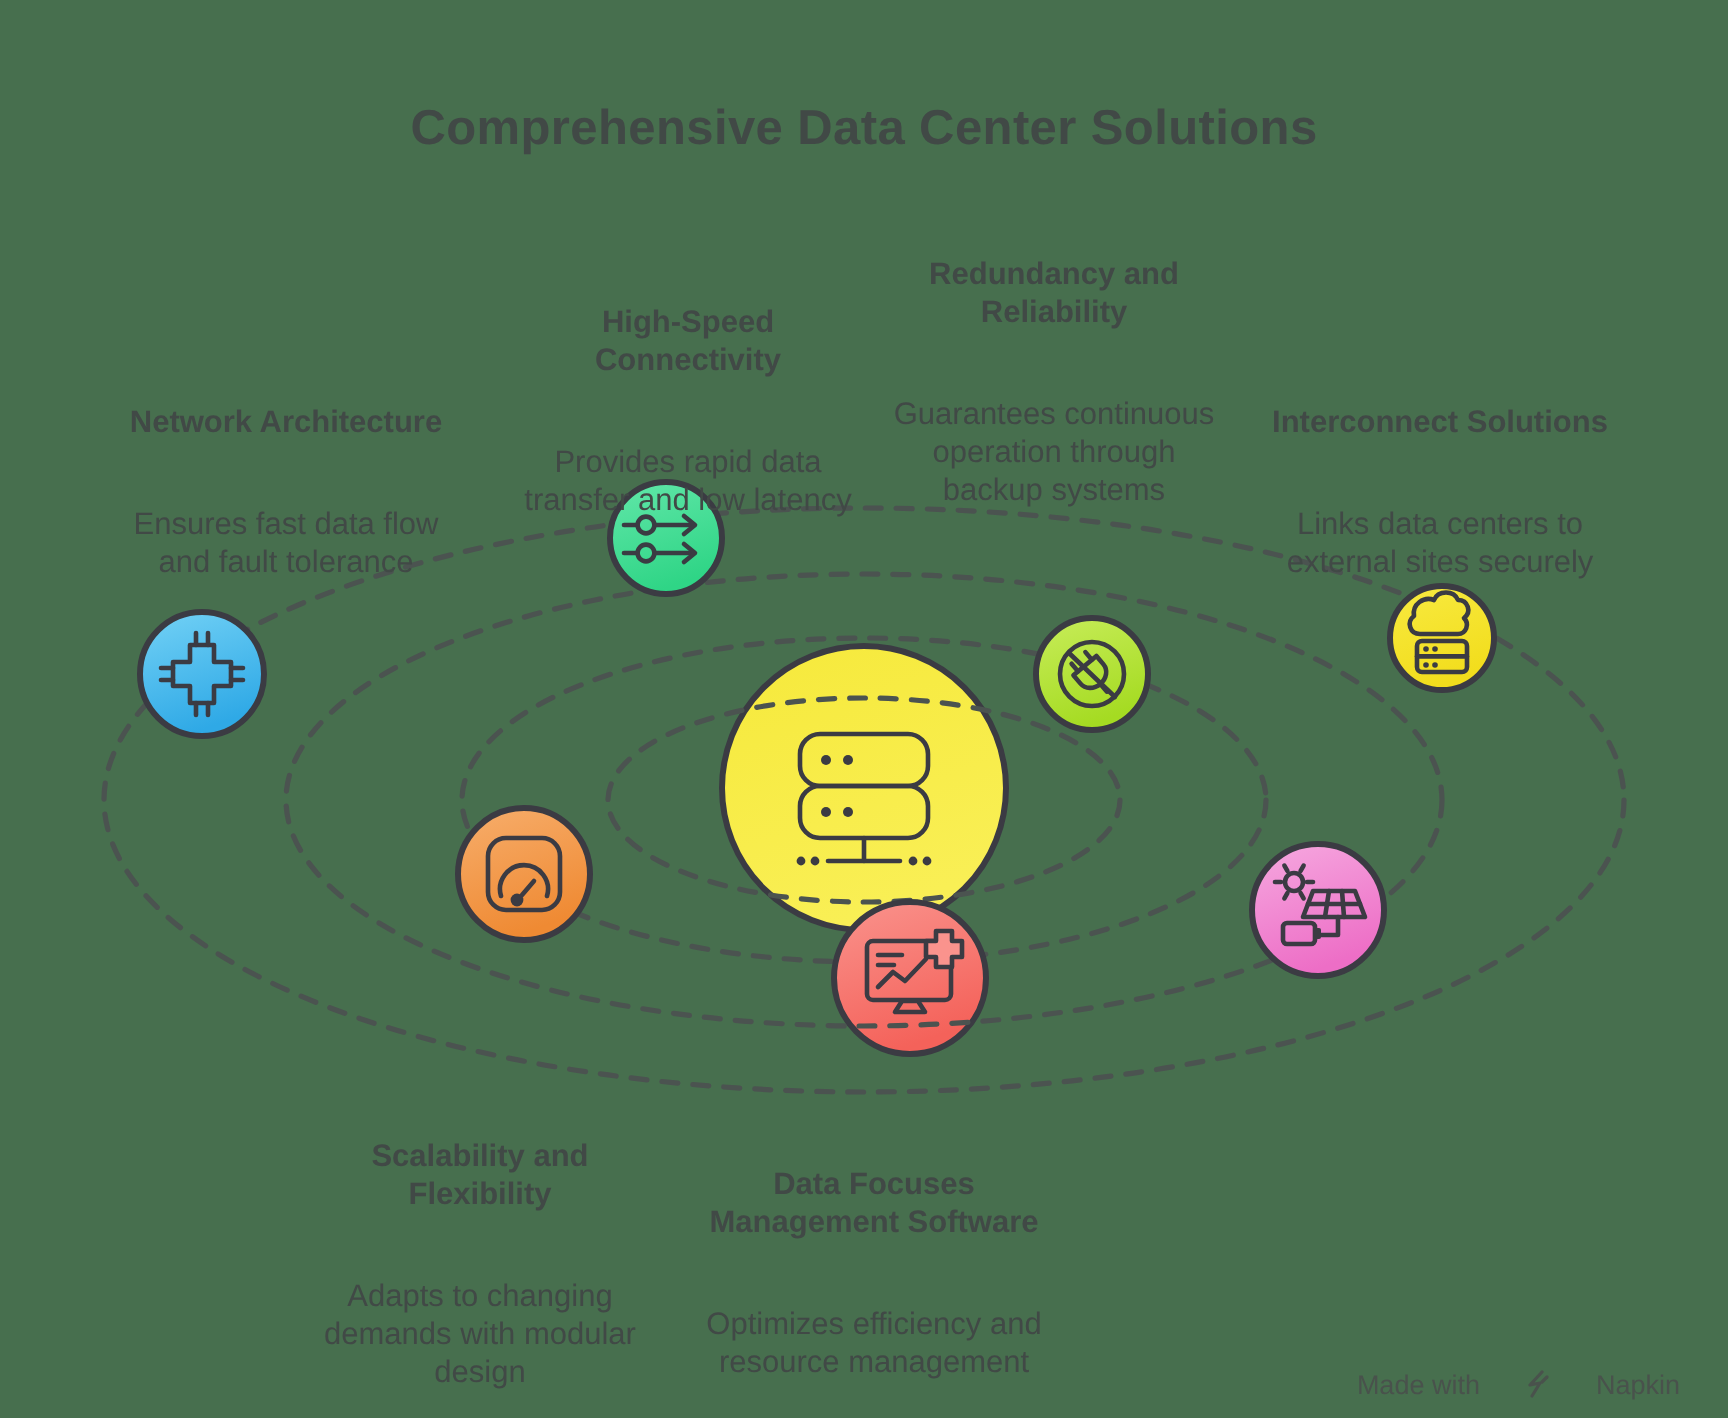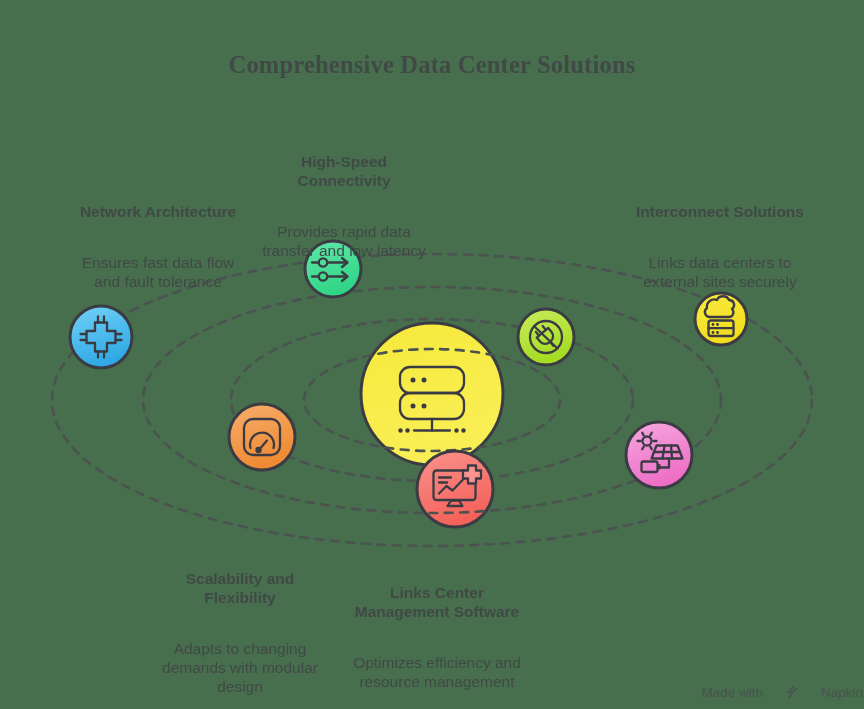--- a/index.html
+++ b/index.html
@@ -5,36 +5,36 @@
   html,body{margin:0;padding:0;}
   #canvas{
     position:relative; width:864px; height:709px; overflow:hidden;
     background:var(--bg,#476F4E);
     font-family:"Liberation Sans", sans-serif;
   }
   #orbits{position:absolute;left:0;top:0;}
   .page-title{
     position:absolute; left:50%; top:51px; transform:translateX(-50%);
     font-size:24.5px; font-weight:700; letter-spacing:.2px;
-    color:var(--text,#414946); white-space:nowrap;font-family:Liberation Serif, serif;
+    color:var(--text,#414946); white-space:nowrap;
   }
   .tb{
     position:absolute; transform:translateX(-50%);
     text-align:center; color:var(--text,#414946);
     white-space:pre-line; line-height:19px; font-size:15.5px;
   }
   .tb .hd{font-weight:700; margin-bottom:13px;}
   .orbit{fill:none; stroke:var(--dash,#4B5350); stroke-width:2.6;
          stroke-dasharray:8 7.5; stroke-linecap:round;}
   .node-c{stroke:var(--outline,#3B3B43); stroke-width:3;}
   .ic{fill:none; stroke:var(--outline,#3B3B43); stroke-width:2.3;
       stroke-linecap:round; stroke-linejoin:round;}
   .icf{fill:var(--outline,#3B3B43); stroke:none;}
   .wm{
-    position:absolute; right:1px; bottom:9px;
+    position:absolute; right:24px; bottom:9px;
     display:flex; align-items:center; gap:22px;
     color:var(--wm,#49524C); font-size:13.5px; font-weight:500;
   }
 </style>
 </head>
 <body>
 
 <div id="canvas">
 
   <svg id="orbits" width="864" height="709" viewBox="0 0 864 709">
@@ -191,50 +191,57 @@
         <line x1="671" y1="445.5" x2="672" y2="458.5"></line>
         <polyline points="669,458.5 669,467.5 659.5,467.5"></polyline>
         <rect x="641.5" y="461.5" width="16" height="10.5" rx="2"></rect>
         <rect class="icf" x="657.5" y="464" width="3" height="5.5" rx="1"></rect>
       </g>
     </g>
   </svg>
 
   <div class="page-title">Comprehensive Data Center Solutions</div>
 
-  <div class="tb" style="left:158px; top:183px; width:220px;">
+  <div class="tb" style="left:143px; top:183px; width:220px;">
     <div class="hd">Network Architecture</div>
     <div class="bd">Ensures fast data flow
 and fault tolerance</div>
   </div>
 
   <div class="tb" style="left:344px; top:133px; width:210px;">
     <div class="hd">High-Speed
 Connectivity</div>
     <div class="bd">Provides rapid data
 transfer and low latency</div>
   </div>
 
+  <div class="tb" style="left:527px; top:109px; width:220px;">
+    <div class="hd">Redundancy and
+Reliability</div>
+    <div class="bd">Guarantees continuous
+operation through
+backup systems</div>
+  </div>
 
   <div class="tb" style="left:720px; top:183px; width:220px;">
     <div class="hd">Interconnect Solutions</div>
     <div class="bd">Links data centers to
 external sites securely</div>
   </div>
 
   <div class="tb" style="left:240px; top:550px; width:220px;">
     <div class="hd">Scalability and
 Flexibility</div>
     <div class="bd">Adapts to changing
 demands with modular
 design</div>
   </div>
 
   <div class="tb" style="left:437px; top:564px; width:240px;">
-    <div class="hd">Links Center
+    <div class="hd">Data Focuses
 Management Software</div>
     <div class="bd">Optimizes efficiency and
 resource management</div>
   </div>
 
   <div class="tb" style="left:625px; top:553px; width:210px;">
   </div>
 
   <div class="wm">
     <span>Made with</span>

